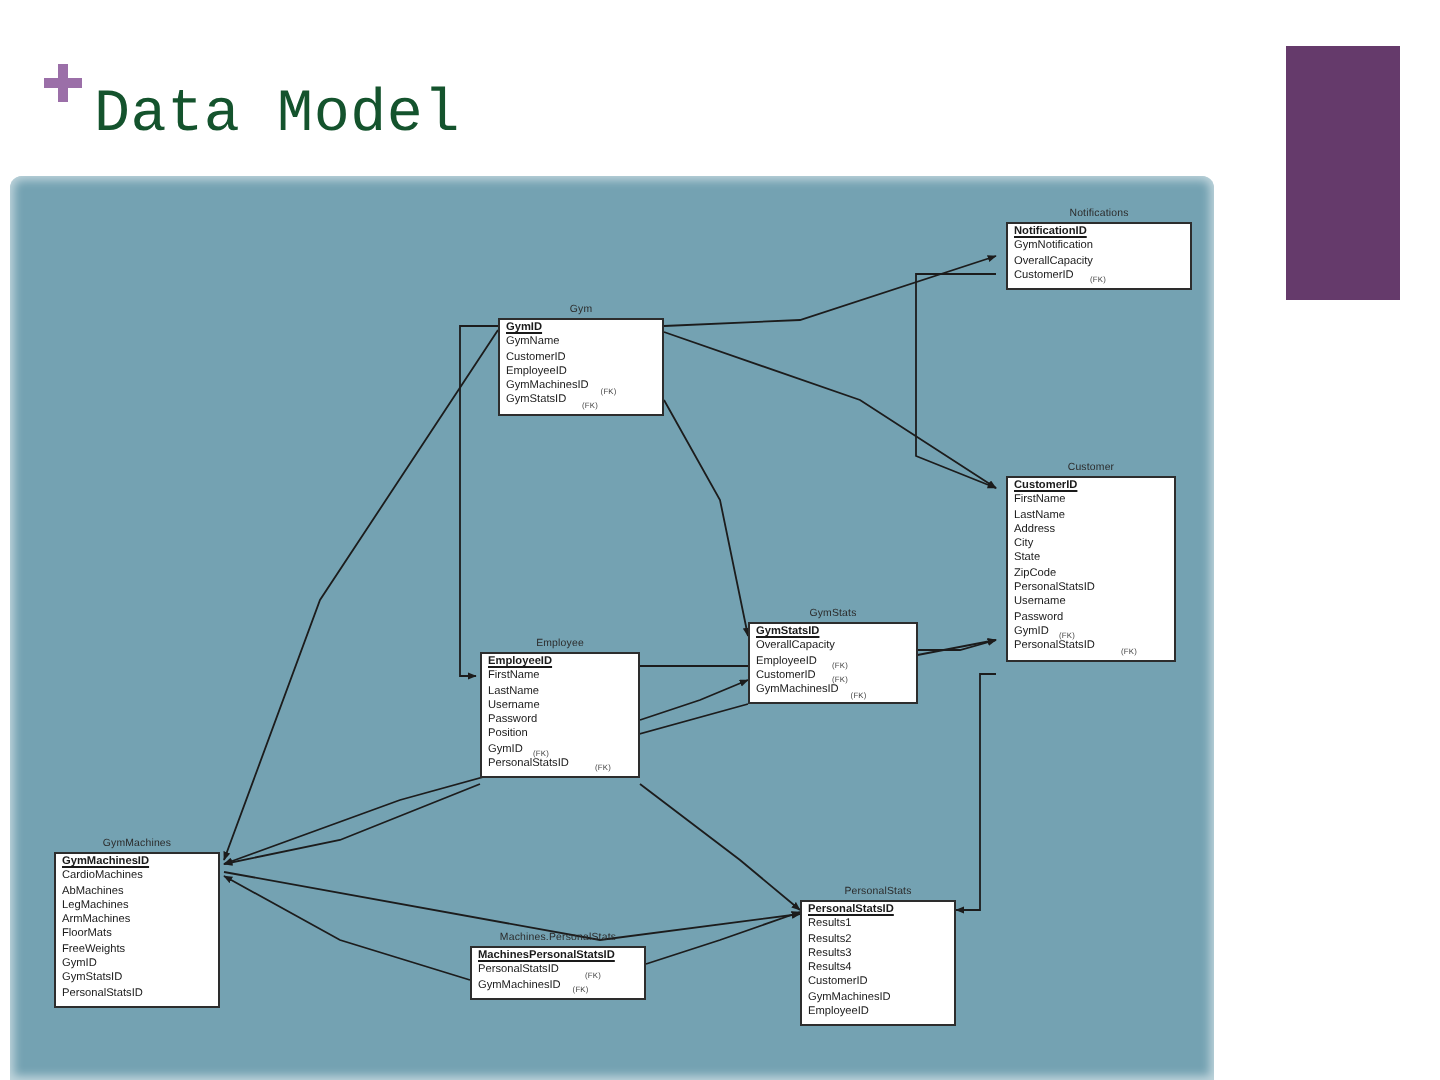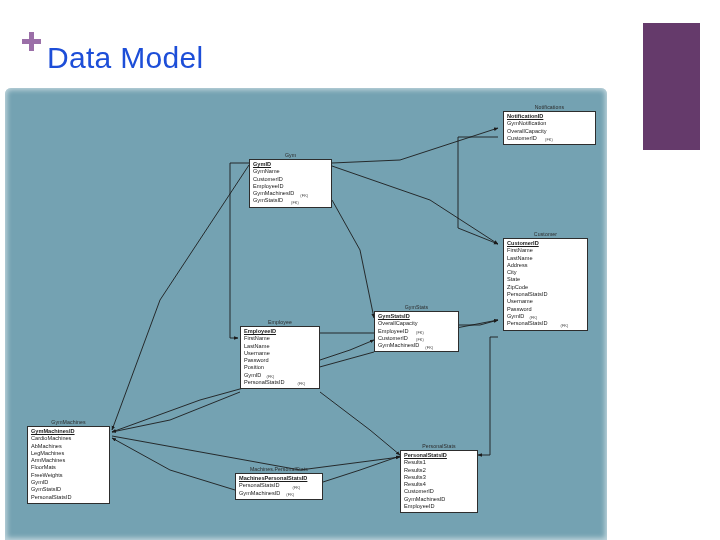--- a/index.html
+++ b/index.html
@@ -31,23 +31,24 @@
   }
   #plus-bullet::before { left: 7px; top: 0px;  width: 5px;  height: 19px; }
   #plus-bullet::after  { left: 0px; top: 7px;  width: 19px; height: 5px;  }
 
   #slide-title {
     position: absolute;
     left: 47px;
     top: 41px;
     font-size: 30px;
     line-height: 34px;
-    color: #1d4ed8;
+    color: #14532d;
     letter-spacing: 0.3px;
     white-space: nowrap;
+    font-family: Liberation Mono, monospace;
   }
 
   #purple-block {
     position: absolute;
     left: 643px;
     top: 23px;
     width: 57px;
     height: 127px;
     background: #653a6b;
   }

